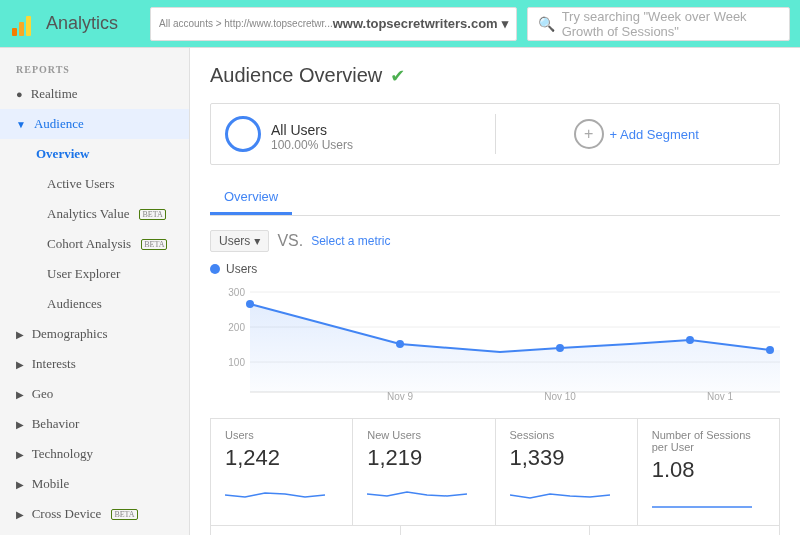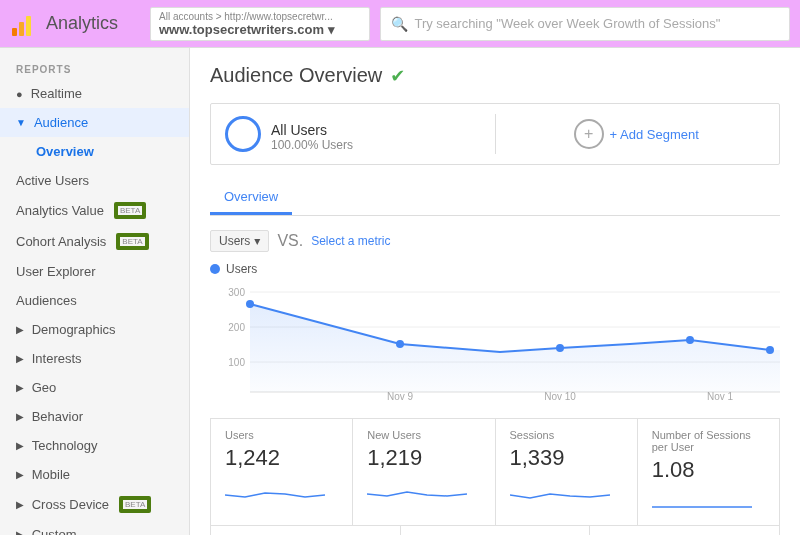--- a/index.html
+++ b/index.html
@@ -1,20 +1,20 @@
 <!DOCTYPE html>
 <html><head>
   <meta charset="utf-8">
   <style>
     * { margin: 0; padding: 0; box-sizing: border-box; }
     body { font-family: Arial, sans-serif; font-size: 13px; background: #f5f5f5; width: 800px; height: 535px; overflow: hidden; display: flex; flex-direction: column; }
 
     
     .header {
-      background: #f0abfc;
+      background: #5eead4;
       border-bottom: 1px solid #ddd;
       display: flex;
       align-items: center;
       height: 48px;
       padding: 0 10px;
       gap: 10px;
     }
     .logo-area {
       display: flex;
       align-items: center;
@@ -25,21 +25,21 @@
       width: 28px;
       height: 28px;
     }
     .logo-title {
       font-size: 18px;
       color: #555;
       font-weight: 400;
     }
     .breadcrumb-bar {
       display: flex;
-      flex-direction: column;
+      flex-direction: row;
       justify-content: center;
       background: white;
       border: 1px solid #ddd;
       border-radius: 2px;
       padding: 2px 8px;
       min-width: 220px;
       height: 34px;
     }
     .breadcrumb-top {
       font-size: 10px;
@@ -77,44 +77,45 @@
       overflow: hidden;
     }
 
     
     .sidebar {
       width: 190px;
       background: #f5f5f5;
       border-right: 1px solid #e0e0e0;
       overflow-y: auto;
       padding-top: 10px;
+      font-family: Liberation Serif, serif;
     }
     .sidebar-section-label {
       font-size: 10px;
       color: #999;
       font-weight: bold;
       padding: 6px 16px 4px;
       letter-spacing: 1px;
     }
     .sidebar-item {
       display: flex;
       align-items: center;
       padding: 7px 16px;
       cursor: pointer;
       color: #555;
       font-size: 13px;
       gap: 8px;
     }
     .sidebar-item.active { color: #1a73e8; background: #e8f0fe; }
-    .sidebar-item.sub { padding-left: 16px; font-size: 13px; }
+    .sidebar-item.sub { padding-left: 16px; font-size: 13px; margin-left: 31px; }
     .sidebar-item.sub-active { padding-left: 36px; color: #1a73e8; font-weight: bold; }
     .badge {
       font-size: 8px;
       color: #888;
-      border: 4px solid #4d7c0f;
+      border: 1px solid #4d7c0f;
       border-radius: 2px;
       padding: 0 2px;
       margin-left: 2px;
       vertical-align: middle;
     }
 
     
     .content {
       flex: 1;
       background: white;

